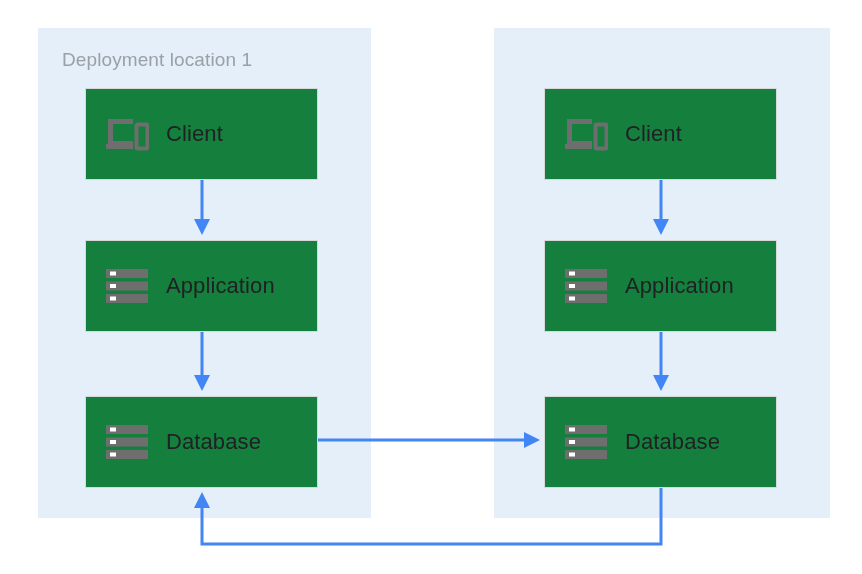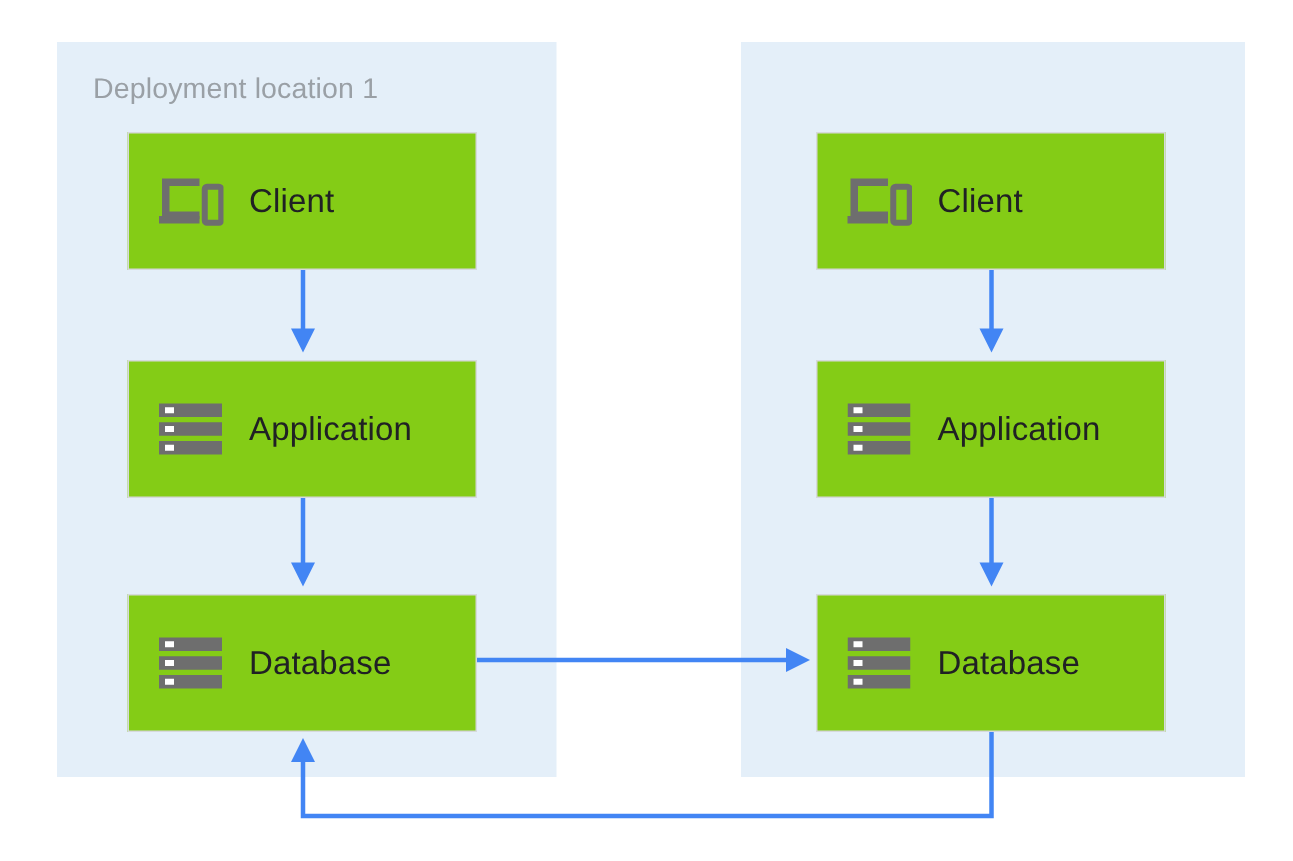--- a/index.html
+++ b/index.html
@@ -28,21 +28,21 @@
   .zone-title {
     position: absolute;
     color: #9aa0a6;
     font-size: 19px;
     line-height: 22px;
     letter-spacing: 0.1px;
     white-space: nowrap;
   }
   .node {
     position: absolute;
-    background: #84cc16;
+    background: #15803d;
     border: 1px solid #d6d9dc;
     box-sizing: border-box;
     display: flex;
     align-items: center;
   }
   .node-icon {
     flex: 0 0 auto;
     width: 46px;
     height: 46px;
     margin-left: 18px;

